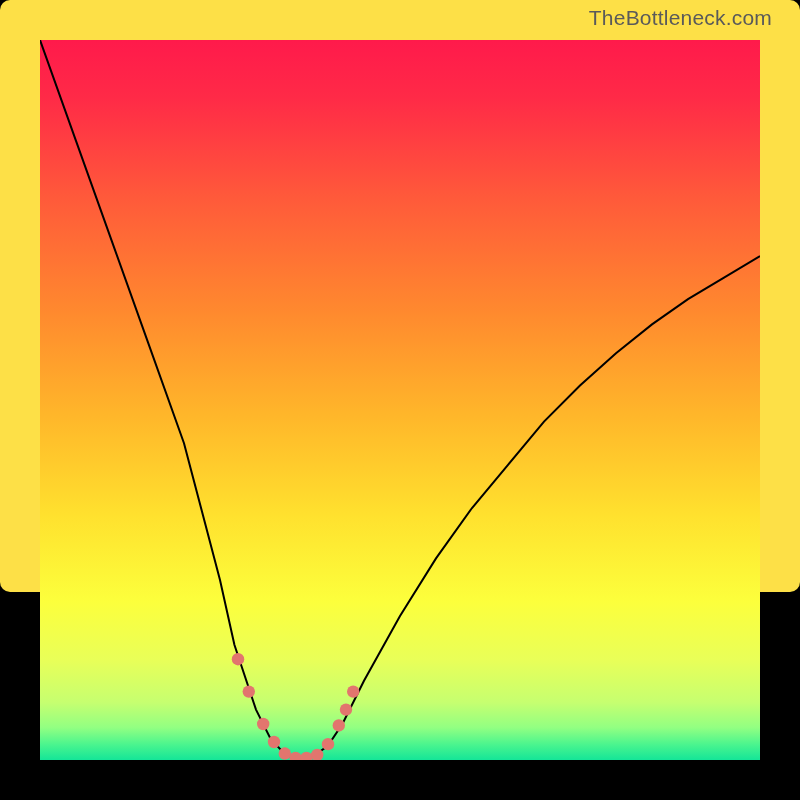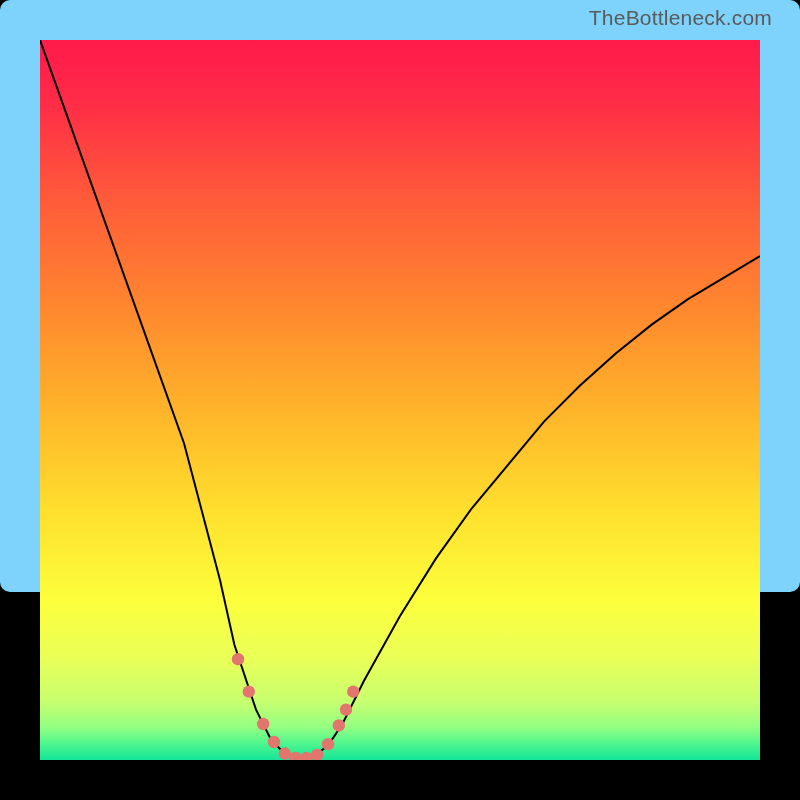--- a/index.html
+++ b/index.html
@@ -10,21 +10,21 @@
     overflow: hidden;
     background: #000;
     font-family: Arial, Helvetica, sans-serif;
   }
   .frame {
     position: absolute;
     left: 0;
     top: 0;
     width: 800px;
     height: 592px;
-    background: #7dd3fc;
+    background: #fde047;
     border-radius: 10px;
   }
   .plot-area {
     position: absolute;
     left: 40px;
     top: 40px;
     width: 720px;
     height: 720px;
     overflow: hidden;
   }

